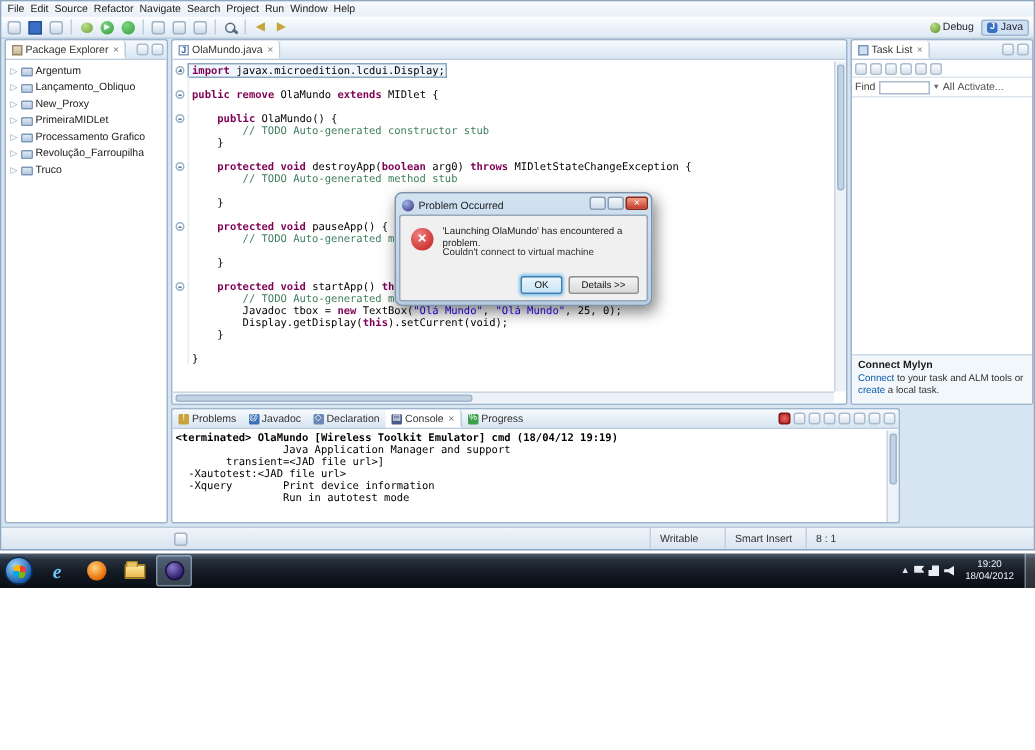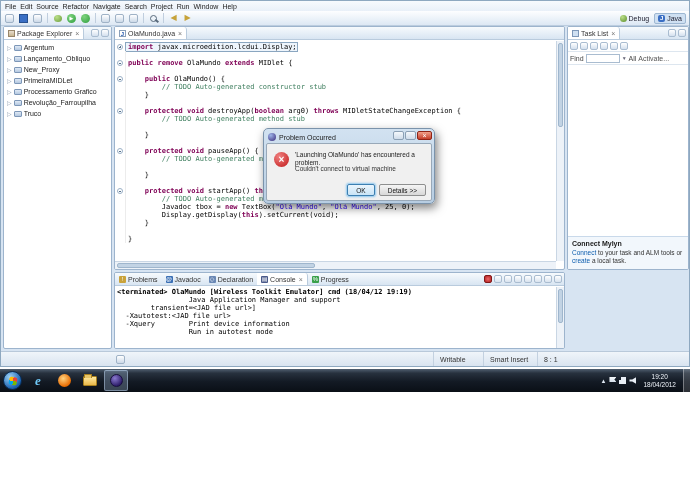--- a/index.html
+++ b/index.html
@@ -67,21 +67,21 @@
   .tk-kw { color:#7f0055; font-weight:bold; }
   .tk-pl { color:#000; }
   .tk-cm { color:#3f7f5f; }
   .tk-st { color:#2a00ff; }
   .vscroll { position:absolute; right:0; top:14px; bottom:8px; width:8px; background:#edf2f8; border-left:1px solid #c9d6e4; }
   .vscroll .thumb { position:absolute; left:1px; right:1px; top:2px; height:38%; background:#c2d3e4; border:1px solid #9fb6cd; border-radius:2px; }
   .hscroll { position:absolute; left:0; right:8px; bottom:0; height:8px; background:#edf2f8; border-top:1px solid #c9d6e4; }
   .hscroll .thumb { position:absolute; top:1px; bottom:1px; left:2px; width:45%; background:#c2d3e4; border:1px solid #9fb6cd; border-radius:2px; }
 
   
-  .console-panel { left:113px; top:246px; width:451px; bottom:2px; }
+  .console-panel { left:113px; top:246px; width:486px; bottom:2px; }
   .bt-ic { width:7px; height:7px; font-size:6px; line-height:7px; text-align:center; border-radius:1px; color:#fff; }
   .console-mini { position:absolute; right:2px; top:2px; display:flex; gap:2px; }
   .cm-ic { width:8px; height:8px; border-radius:2px; background:linear-gradient(#fff,#d8e2ee); border:1px solid #a9bcd0; }
   .cm-ic.red { background:radial-gradient(#e66,#b02020); border-color:#801818; }
   .console-body { position:absolute; top:14px; left:0; right:8px; bottom:0; background:#fff; padding:1px 2px;
     font-family:"DejaVu Sans Mono",monospace; font-size:7px; line-height:8px; color:#000; }
   .console-header { font-weight:bold; white-space:pre; }
   .console-line { white-space:pre; }
   .console-vscroll { position:absolute; right:0; top:14px; bottom:0; width:8px; background:#edf2f8; border-left:1px solid #c9d6e4; }
   .console-vscroll .thumb { position:absolute; left:1px; right:1px; top:2px; height:55%; background:#c2d3e4; border:1px solid #9fb6cd; border-radius:2px; }

